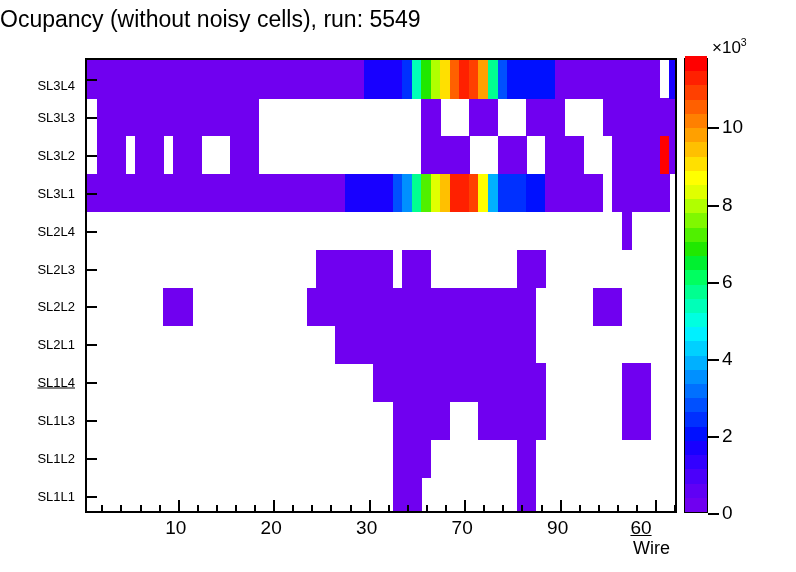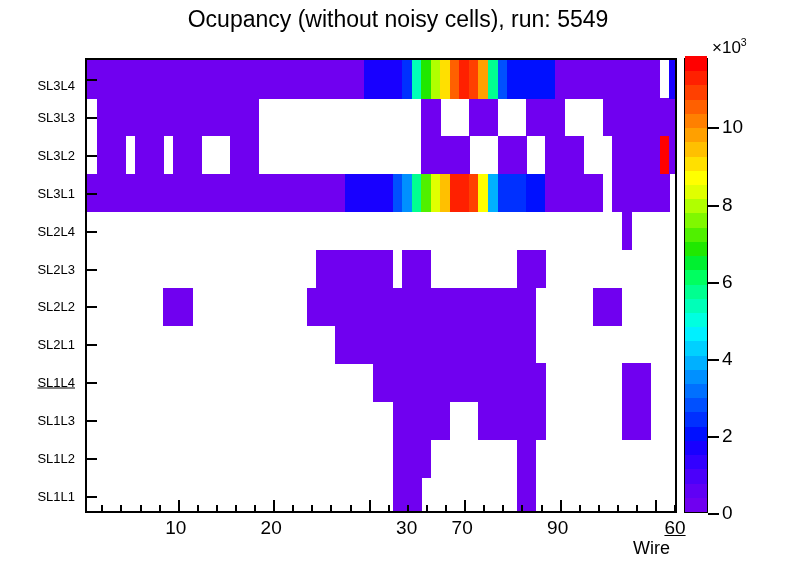--- a/index.html
+++ b/index.html
@@ -2,21 +2,21 @@
 <html><head>
 <meta charset="utf-8">
 <style>
   html,body{margin:0;padding:0;background:#ffffff;}
   body{width:796px;height:572px;position:relative;overflow:hidden;
        font-family:"Liberation Sans", sans-serif;color:#000;}
 
   #root{position:absolute;inset:0;background:#fff;}
 
   
-  #title{position:absolute;left:0;top:6px;width:796px;text-align:center;
+  #title{position:absolute;left:0;top:6px;width:796px;text-align:left;
          font-size:23px;letter-spacing:0px;color:#000;}
 
   
   #frame{position:absolute;left:85px;top:58px;width:592px;height:455px;
          border:2px solid #000;box-sizing:border-box;background:#fff;}
   #cells{position:absolute;left:0;top:0;width:100%;height:100%;overflow:hidden;}
   .cell{position:absolute;}
 
   
   .ytick{position:absolute;left:-10px;width:10px;height:0;
@@ -228,17 +228,17 @@
       <div class="ctick" style="top: 281.644px;"></div>
       <div class="clabel" style="top: 281.644px;">6</div>
       <div class="ctick" style="top: 204.525px;"></div>
       <div class="clabel" style="top: 204.525px;">8</div>
       <div class="ctick" style="top: 127.407px;"></div>
       <div class="clabel" style="top: 127.407px;">10</div>
     </div>
 
 <div class="xlabel" style="left: 175.71px;">10</div>
     <div class="xlabel" style="left: 271.194px;">20</div>
-    <div class="xlabel" style="left: 366.677px; margin-left: 40px;">30</div>
+    <div class="xlabel" style="left: 366.677px;">30</div>
     <div class="xlabel" style="left: 462.161px;">70</div>
     <div class="xlabel" style="left: 557.645px;">90</div>
-    <div class="xlabel" style="left: 675px; text-decoration: underline;">60</div>
+    <div class="xlabel" style="left: 641px; text-decoration: underline;">60</div>
   </div>
 
 </body></html>

